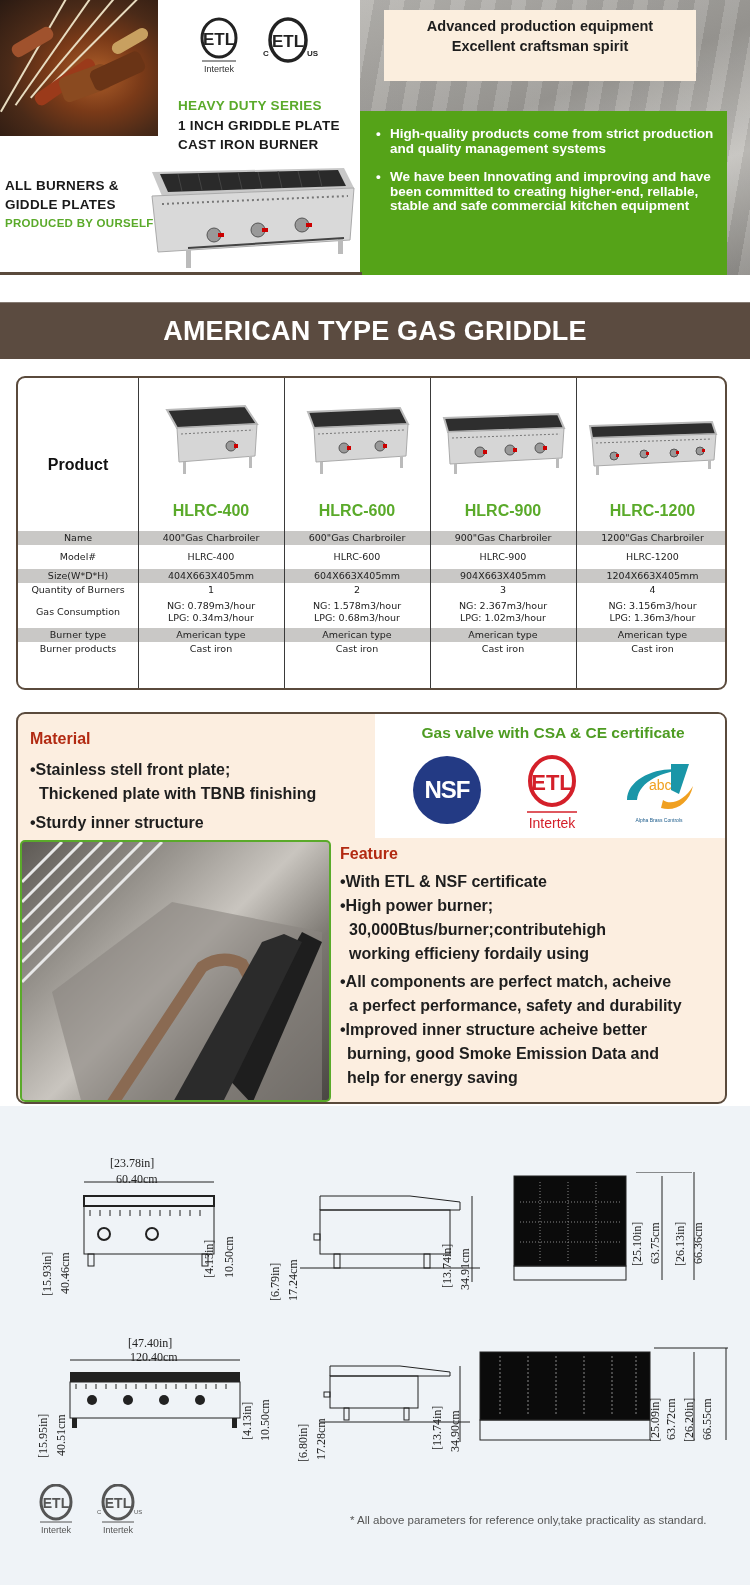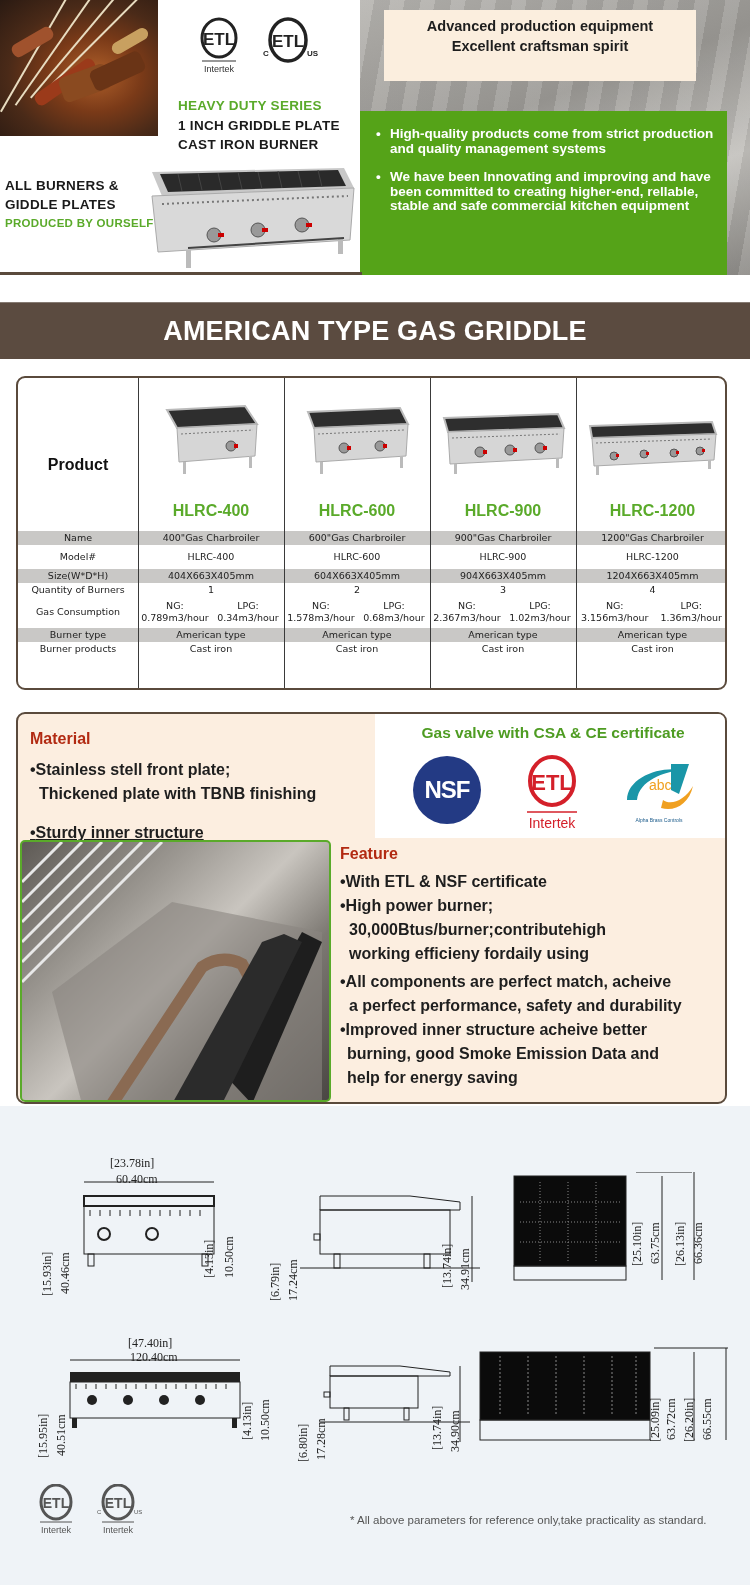--- a/index.html
+++ b/index.html
@@ -37,27 +37,27 @@
   .vline { position: absolute; top: 0; width: 1px; height: 314px; background: #3a3a3a; }
   .spec .product-label { left: 0; top: 78px; width: 120px; text-align: center; font-family: "Liberation Sans", sans-serif; font-weight: bold; font-size: 16px; color: #111; }
   .model-cell { position: absolute; top: 0; height: 150px; }
   .model-cell .img { position: absolute; left: 50%; transform: translateX(-50%); }
   .model-cell .model-name { position: absolute; top: 124px; left: 0; right: 0; text-align: center; color: #5aaa2a; font-family: "Liberation Sans", sans-serif; font-weight: bold; font-size: 16px; }
   .rows { position: absolute; left: 0; top: 153px; width: 711px; }
   .row { display: flex; font-family: "DejaVu Sans", sans-serif; font-size: 9.5px; color: #222; }
   .row.shade { background: #c9c8c6; }
   .row > div { text-align: center; display: flex; align-items: center; justify-content: center; line-height: 12px; }
   .row .c0 { width: 120px; } .row .c1 { width: 146px; } .row .c2 { width: 146px; } .row .c3 { width: 146px; } .row .c4 { width: 153px; }
-  .row .multi { flex-direction: row; }
+  .row .multi { flex-direction: column; }
 
   
   .panel { left: 16px; top: 712px; width: 711px; height: 392px; border: 2px solid #5a4a3c; border-radius: 9px; background: #fceee0; overflow: hidden; }
   .mat-title { left: 12px; top: 16px; color: #b22a12; font-family: "Liberation Sans", sans-serif; font-weight: bold; font-size: 16px; }
   .mat-list { left: 12px; top: 44px; font-family: "Liberation Sans", sans-serif; font-weight: bold; font-size: 16px; color: #1e1e1e; line-height: 24px; }
-  .mat-list .gap { margin-top: 15px; text-decoration: underline; }
+  .mat-list .gap { margin-top: 5px; }
   .cert-panel { left: 357px; top: 0; width: 356px; height: 124px; background: #fff; }
   .cert-title { left: 0; top: 10px; width: 356px; text-align: center; color: #4e9c22; font-family: "Liberation Sans", sans-serif; font-weight: bold; font-size: 15.5px; }
   .nsf { left: 38px; top: 42px; width: 68px; height: 68px; border-radius: 50%; background: #233a84; color: #fff; font-family: "Liberation Sans", sans-serif; font-weight: bold; font-size: 24px; text-align: center; line-height: 68px; letter-spacing: -1px; }
   .etl-red { left: 146px; top: 40px; width: 62px; height: 78px; }
   .abc { left: 244px; top: 46px; width: 80px; height: 66px; }
   .burner-photo { left: 2px; top: 126px; width: 311px; height: 262px; border: 2px solid #5aaa2a; border-radius: 5px; overflow: hidden; background: linear-gradient(135deg, #5e5a55 0%, #9c9892 30%, #c9c5bf 50%, #7d7973 70%, #4a4743 100%); }
   .feat-title { left: 322px; top: 131px; color: #b22a12; font-family: "Liberation Sans", sans-serif; font-weight: bold; font-size: 16px; }
   .feat-list { left: 322px; top: 156px; font-family: "Liberation Sans", sans-serif; font-weight: bold; font-size: 16px; color: #1e1e1e; line-height: 24px; white-space: nowrap; }
   .feat-list .gap { margin-top: 4px; }
 

